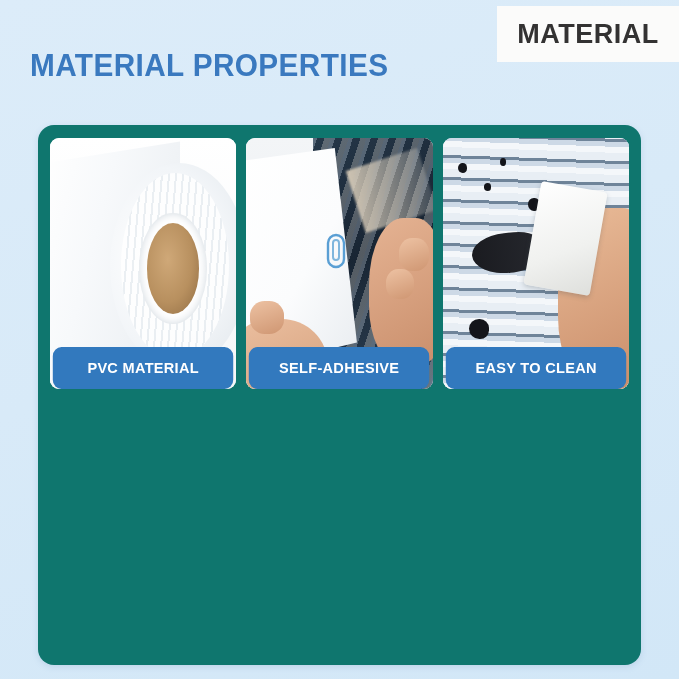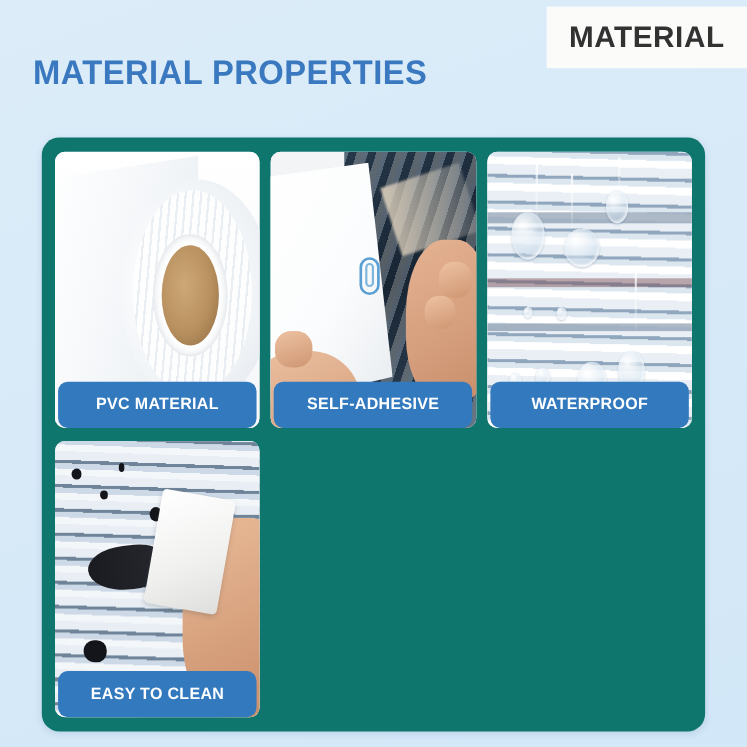--- a/index.html
+++ b/index.html
@@ -250,42 +250,20 @@
             <rect x="12" y="9" width="6" height="20" rx="3" fill="none" stroke="#7fb6dd" stroke-width="2"></rect>
           </svg>
         </div>
         <div class="sa-hand-l"></div>
         <div class="sa-fing" style="left:2%;bottom:22%;width:18%;height:13%;"></div>
         <div class="sa-fing" style="left:22%;bottom:-4%;width:20%;height:16%;"></div>
       </div>
       <div class="label">SELF-ADHESIVE</div>
     </div>
 
-    <div class="tile">
-      <div class="photo">
-        <div class="wp-bg"></div>
-        <div class="wp-band" style="top:22%;height:4%;"></div>
-        <div class="wp-band" style="top:46%;height:3%;background:#7d4b52;opacity:.45;"></div>
-        <div class="wp-band" style="top:62%;height:3%;"></div>
-        <div class="trail" style="left:24%;top:4%;height:22%;"></div>
-        <div class="trail" style="left:41%;top:8%;height:20%;"></div>
-        <div class="trail" style="left:64%;top:2%;height:14%;"></div>
-        <div class="trail" style="left:72%;top:44%;height:22%;"></div>
-        <div class="drop" style="left:12%;top:22%;width:16%;height:17%;"></div>
-        <div class="drop" style="left:38%;top:28%;width:17%;height:14%;"></div>
-        <div class="drop" style="left:58%;top:14%;width:11%;height:12%;"></div>
-        <div class="drop" style="left:44%;top:76%;width:14%;height:14%;"></div>
-        <div class="drop" style="left:64%;top:72%;width:13%;height:15%;"></div>
-        <div class="drop" style="left:11%;top:80%;width:6%;height:6%;"></div>
-        <div class="drop" style="left:24%;top:78%;width:7%;height:7%;"></div>
-        <div class="drop" style="left:34%;top:56%;width:5%;height:5%;"></div>
-        <div class="drop" style="left:18%;top:56%;width:4%;height:4%;"></div>
-      </div>
-      <div class="label">WATERPROOF</div>
-    </div>
 
     <div class="tile">
       <div class="photo">
         <div class="ec-bg"></div>
         <div class="stain" style="left:8%;top:10%;width:5%;height:4%;"></div>
         <div class="stain" style="left:22%;top:18%;width:4%;height:3%;"></div>
         <div class="stain" style="left:31%;top:8%;width:3%;height:3%;"></div>
         <div class="stain" style="left:46%;top:24%;width:6%;height:5%;"></div>
         <div class="ec-smear"></div>
         <div class="stain" style="left:14%;top:72%;width:11%;height:8%;"></div>

